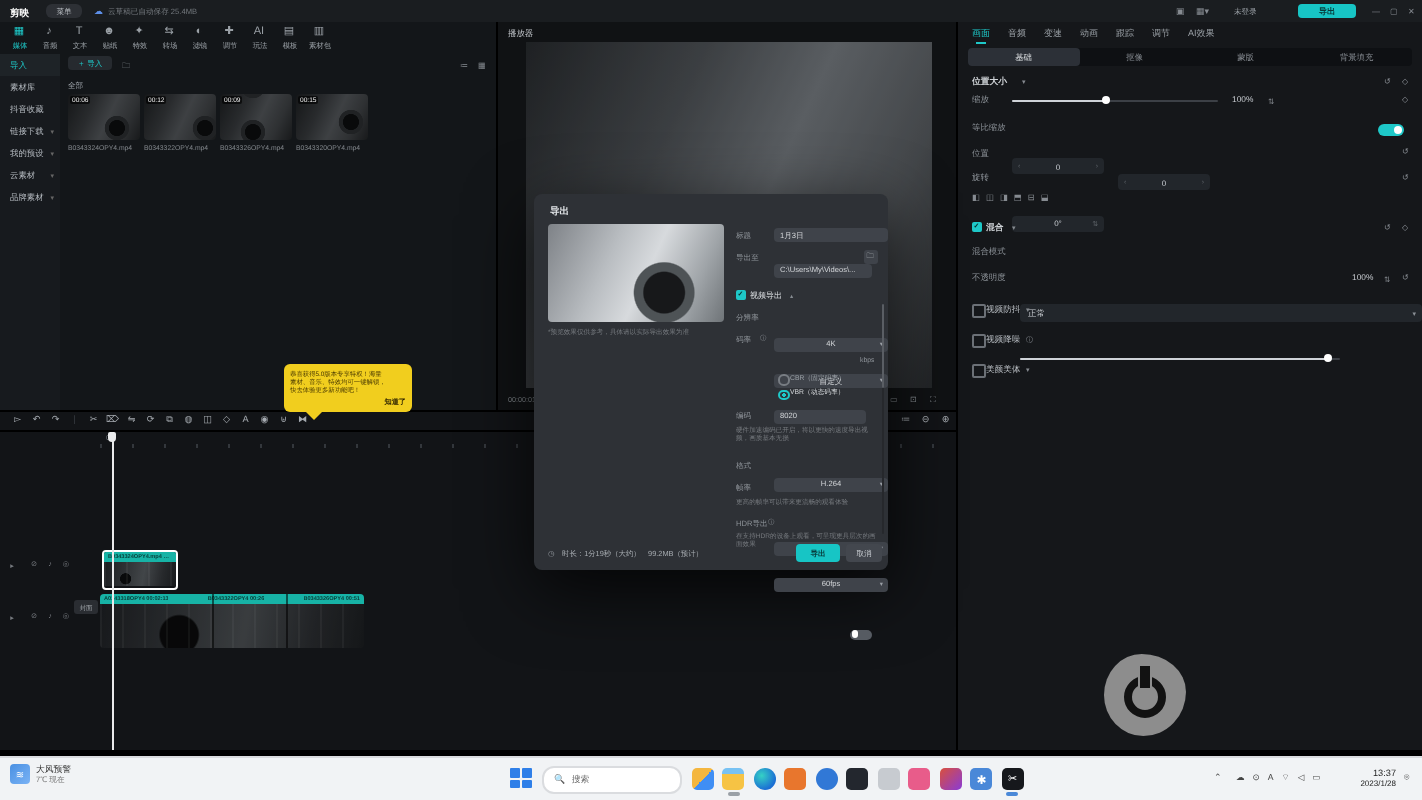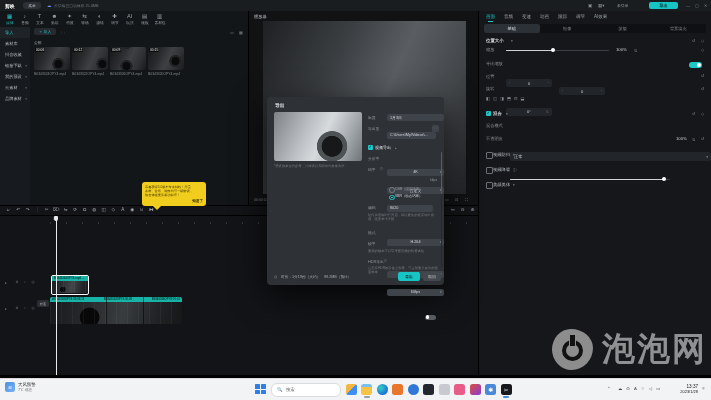--- a/index.html
+++ b/index.html
@@ -513,21 +513,20 @@
     <div class="abs" style="left:156px;top:174.5px;width:18px;height:9px;background:#43474e;border-radius:2px;display:flex;align-items:center;justify-content:center;">
       <span style="font-size:3.8px;color:#c9cdd2;">取消</span>
     </div>
   </div>
 
   <div class="abs" id="wm">
     <div class="blob">
       <div class="ring"></div>
         <div class="stick"></div>
     </div>
-    <span class="txt">泡泡网</span>
   </div>
 
   <div class="abs" id="taskbar">
 
     <div class="abs" style="left:5px;top:3px;display:flex;gap:3px;align-items:center;">
       <div style="width:10px;height:10px;border-radius:2px;background:linear-gradient(135deg,#4a90e2,#7ab3f5);display:flex;align-items:center;justify-content:center;color:#fff;font-size:5px;">≋</div>
       <div>
         <div class="t" style="font-size:4.4px;color:#333;">大风预警</div>
         <div class="t" style="font-size:3.8px;color:#777;">7℃ 现在</div>
       </div>

